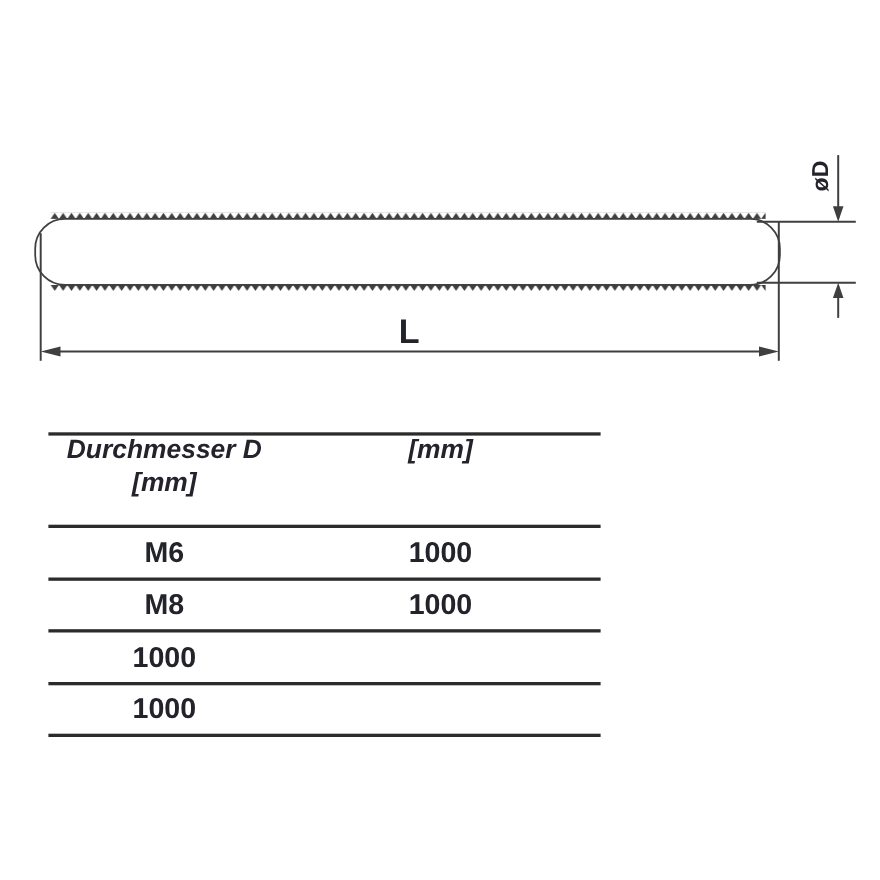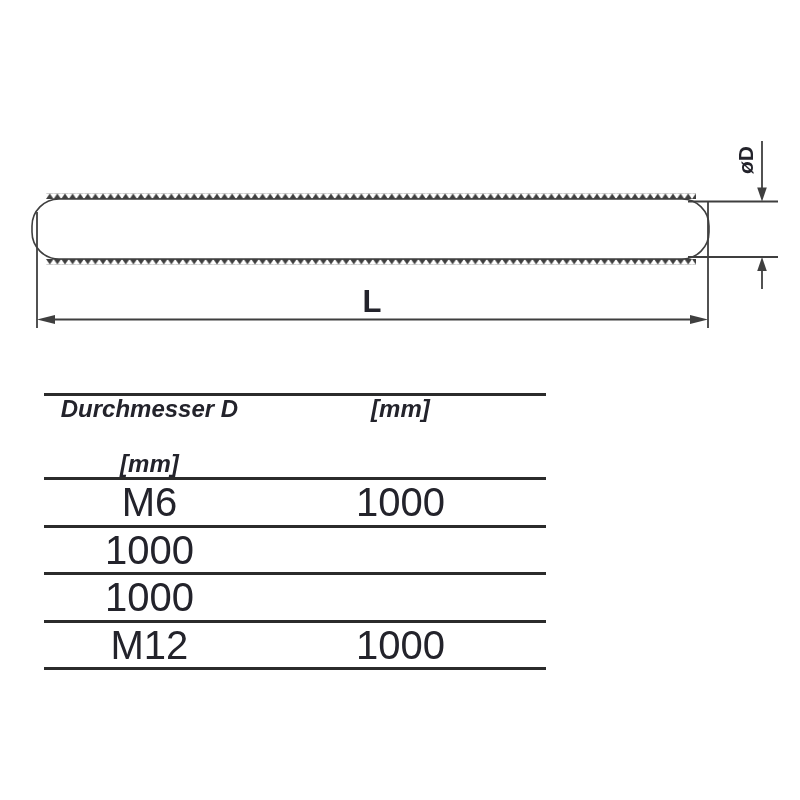--- a/index.html
+++ b/index.html
@@ -45,22 +45,22 @@
   .thead-row {
     display: grid;
     grid-template-columns: 42% 58%;
     height: 84px;
     border-bottom: 3px solid var(--rule);
   }
   .th-cell {
     display: flex;
     flex-direction: column;
     align-items: center;
-    justify-content: space-between;
-    gap: 16px;
+    justify-content: flex-start;
+    gap: 4px;
     font-size: 24px;
     font-weight: bold;
     font-style: italic;
     line-height: 1.1;
   }
   .th-cell sub {
     font-size: 0.58em;
     vertical-align: baseline;
     position: relative;
     top: 0.25em;
@@ -68,22 +68,22 @@
   .tr-row {
     display: grid;
     grid-template-columns: 42% 58%;
     height: 47.5px;
     border-bottom: 3px solid var(--rule);
   }
   .td-cell {
     display: flex;
     align-items: center;
     justify-content: center;
-    font-size: 40px;
-    font-weight: normal;
+    font-size: 26px;
+    font-weight: bold;
   }
 </style>
 </head>
 <body>
 
 <svg class="drawing" viewBox="0 0 800 380">
   <defs>
     <pattern id="thr" x="32" y="199" width="7.6" height="60" patternUnits="userSpaceOnUse">
       <path class="thread-line" d="M0,0 L7.6,60 M7.6,0 L0,60 M-3.8,0 L3.8,60 M11.4,0 L3.8,60"></path>
     </pattern>
@@ -130,22 +130,22 @@
     <div class="th-cell">
       <span>[mm]</span>
     </div>
   </div>
 
   <div class="tr-row">
     <div class="td-cell">M6</div>
     <div class="td-cell">1000</div>
   </div>
   <div class="tr-row">
+    <div class="td-cell">M8</div>
     <div class="td-cell">1000</div>
   </div>
   <div class="tr-row">
     <div class="td-cell">1000</div>
   </div>
   <div class="tr-row">
-    <div class="td-cell">M12</div>
     <div class="td-cell">1000</div>
   </div>
 </div>
 
 </body></html>

